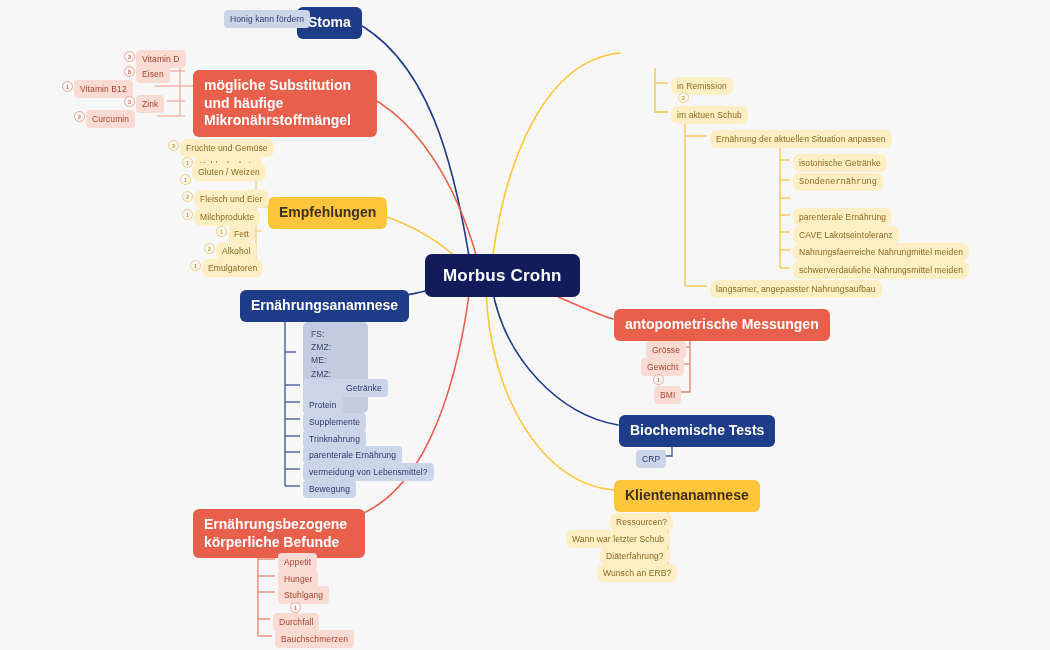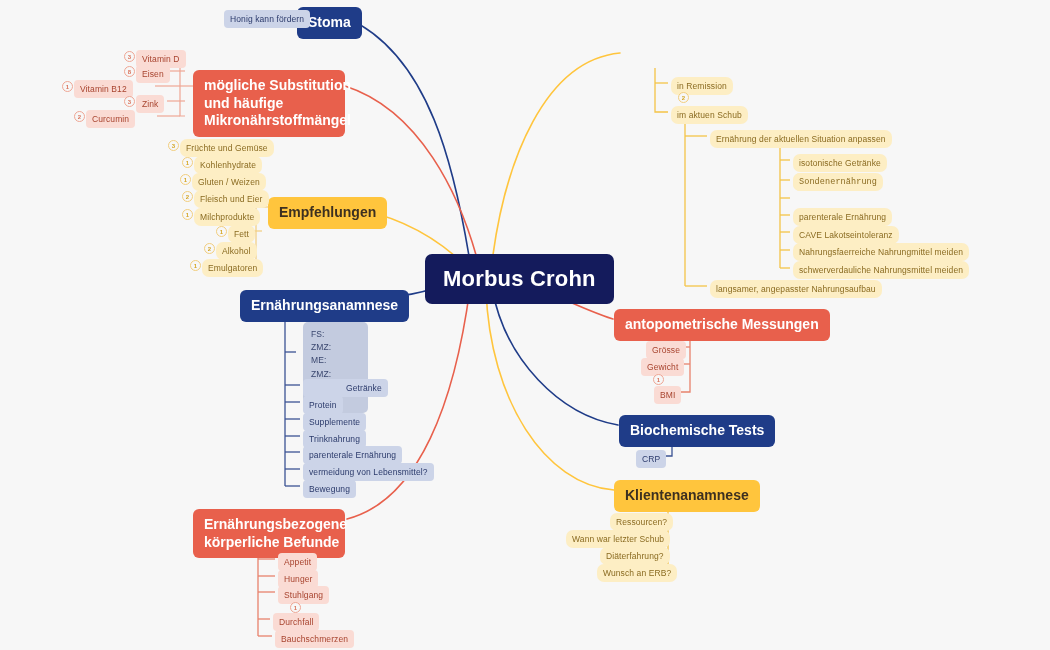--- a/index.html
+++ b/index.html
@@ -23,40 +23,40 @@
   .node {
     position: absolute;
     display: flex; align-items: center;
     white-space: pre-line;
     line-height: 1.25;
   }
   
   .root {
     background: #141b5c;
     color: #ffffff;
-    font-size: 22px;
+    font-size: 17px;
     font-weight: 600;
     border-radius: 7px;
     padding: 11px 18px;
     letter-spacing: .2px;
   }
   
   .main {
     font-size: 14px;
     font-weight: 700;
     border-radius: 6px;
     padding: 7px 11px;
     color: #ffffff;
   }
   .main.blue   { background: #1f3c88; }
   .main.navy   { background: #1f3c88; }
   .main.red    { background: #e8604c; }
   .main.yellow { background: #ffc53d; color: #3d3020; }
-  .main.wide   { width: 152px; }
-  .main.wide2  { width: 152px; }
+  .main.wide   { width: 184px; }
+  .main.wide2  { width: 172px; }
 
   
   .chip {
     font-size: 8.5px;
     border-radius: 4px;
     padding: 3.5px 6px;
     letter-spacing: .1px;
   }
   .chip.blue   { background: #ccd4e8; color: #2b3a6b; }
   .chip.red    { background: #fadbd4; color: #a8442f; }
@@ -213,21 +213,21 @@
   <div class="node chip red" style="left:136px; top:95px;">Zink</div>
   <div class="badge red" style="left:124px; top:96px;">3</div>
   <div class="node chip red" style="left:86px; top:110px;">Curcumin</div>
   <div class="badge red" style="left:74px; top:111px;">2</div>
 
   <div class="node main yellow" style="left:268px; top:197px;">Empfehlungen</div>
   <div class="node chip yellow" style="left:180px; top:139px;">Früchte und Gemüse</div>
   <div class="badge yellow" style="left:168px; top:140px;">3</div>
   <div class="node chip yellow" style="left:194px; top:156px;">Kohlenhydrate</div>
   <div class="badge yellow" style="left:182px; top:157px;">1</div>
-  <div class="node chip yellow" style="left:192px; top:173px;">Gluten / Weizen</div>
+  <div class="node chip yellow" style="left:192px; top:163px;">Gluten / Weizen</div>
   <div class="badge yellow" style="left:180px; top:174px;">1</div>
   <div class="node chip yellow" style="left:194px; top:190px;">Fleisch und Eier</div>
   <div class="badge yellow" style="left:182px; top:191px;">2</div>
   <div class="node chip yellow" style="left:194px; top:208px;">Milchprodukte</div>
   <div class="badge yellow" style="left:182px; top:209px;">1</div>
   <div class="node chip yellow" style="left:228px; top:225px;">Fett</div>
   <div class="badge yellow" style="left:216px; top:226px;">1</div>
   <div class="node chip yellow" style="left:216px; top:242px;">Alkohol</div>
   <div class="badge yellow" style="left:204px; top:243px;">2</div>
   <div class="node chip yellow" style="left:202px; top:259px;">Emulgatoren</div>

